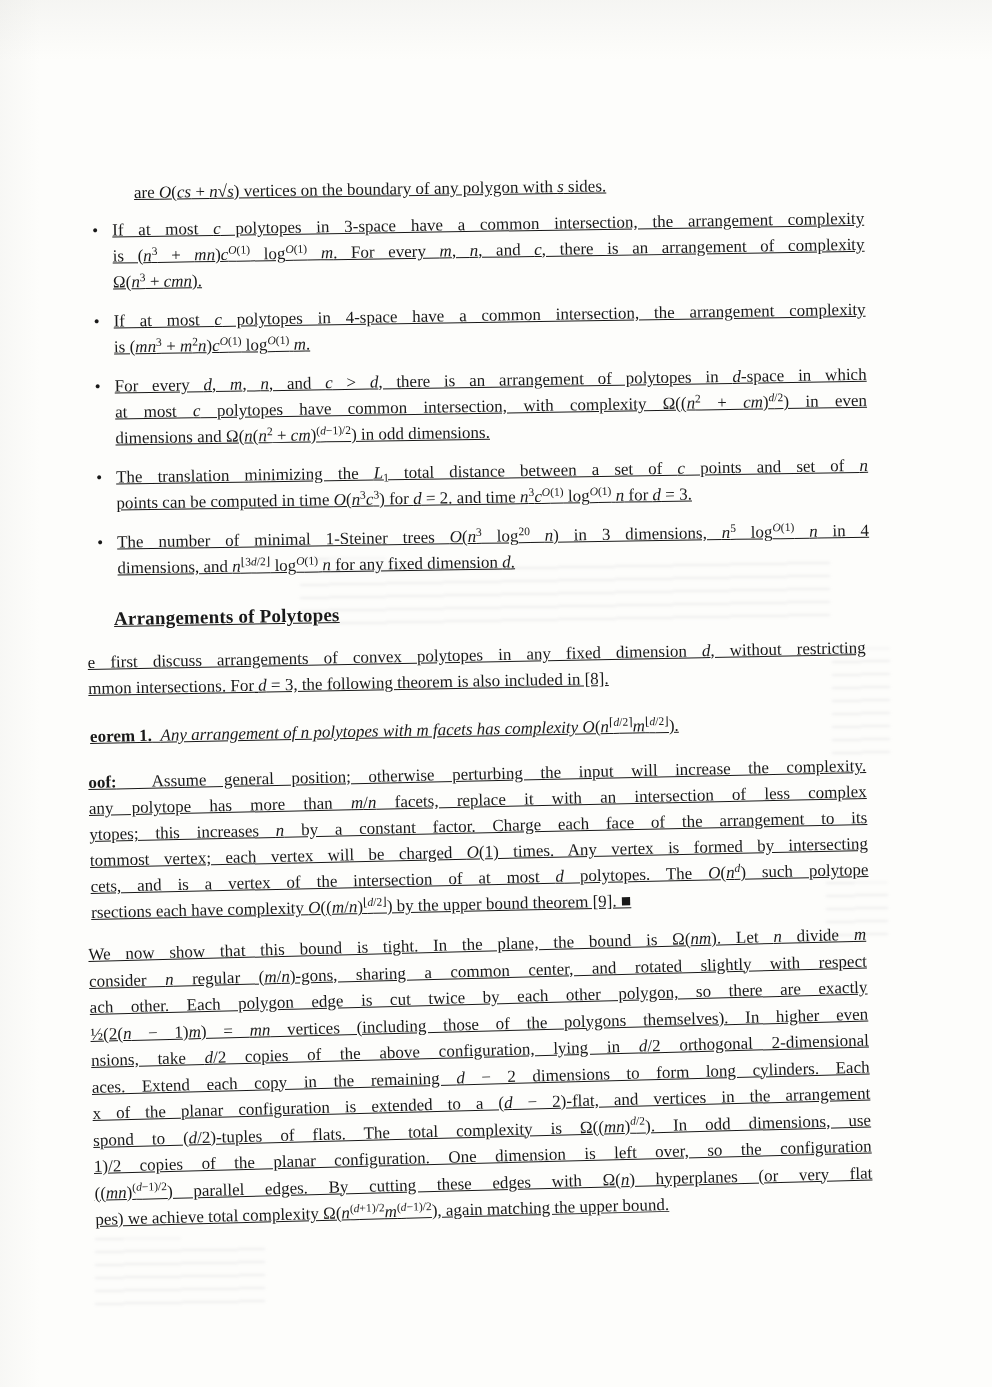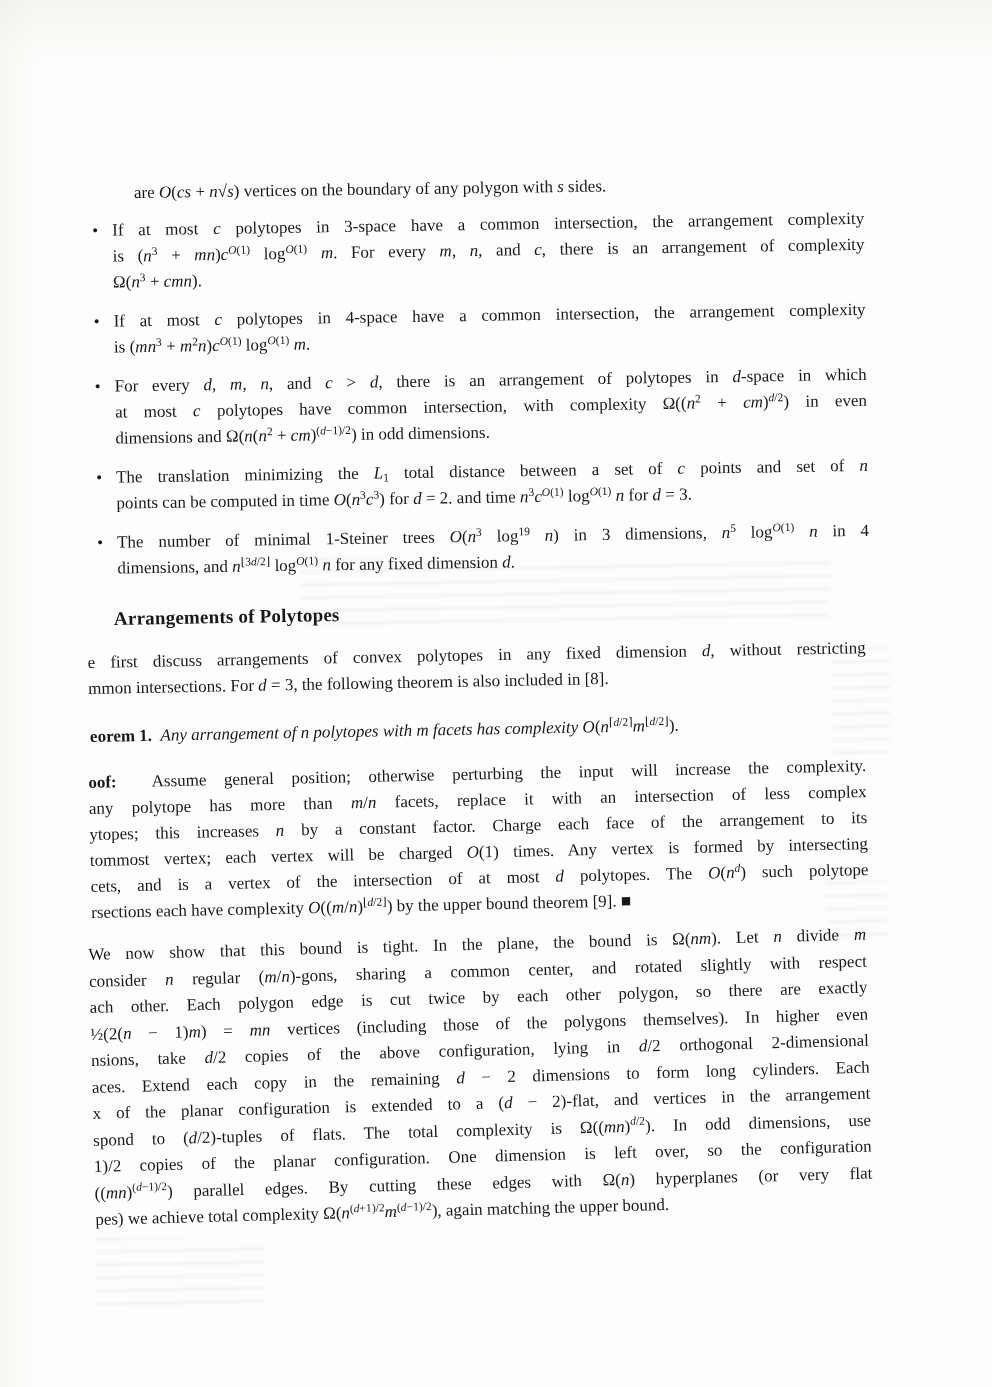--- a/index.html
+++ b/index.html
@@ -25,20 +25,21 @@
       transparent 2px, transparent 13px);
     filter: blur(1.6px);
     pointer-events: none;
   }
   .content {
     position: absolute;
     left: 88px; top: 180px;
     width: 788px;
     font-size: 17px;
     line-height: 26px;
+    text-decoration: underline;
   }
   .line { min-height: 26px; }
   .jfull { text-align: justify; text-align-last: justify; }
   sup { font-size: 68%; line-height: 0; vertical-align: baseline; position: relative; top: -0.55em; }
   sub { font-size: 68%; line-height: 0; vertical-align: baseline; position: relative; top: 0.3em; }
   .frag { margin: 0 0 12px 46px; }
   ul.bullets { margin: 4px 0 0 0; padding: 0; list-style: none; }
   ul.bullets li { position: relative; padding-left: 24px; margin-bottom: 13px; width: 752px; }
   ul.bullets .marker { position: absolute; left: 4px; top: 0; }
   h2.heading {
@@ -84,21 +85,21 @@
       <li>
         <span class="marker">•</span>
         <span class="btext"><div class="line jfull">For every <i>d</i>, <i>m</i>, <i>n</i>, and <i>c</i> &gt; <i>d</i>, there is an arrangement of polytopes in <i>d</i>-space in which</div><div class="line jfull">at most <i>c</i> polytopes have common intersection, with complexity Ω((<i>n</i><sup>2</sup> + <i>cm</i>)<sup><i>d</i>/2</sup>) in even</div><div class="line">dimensions and Ω(<i>n</i>(<i>n</i><sup>2</sup> + <i>cm</i>)<sup>(<i>d</i>−1)/2</sup>) in odd dimensions.</div></span>
       </li>
       <li>
         <span class="marker">•</span>
         <span class="btext"><div class="line jfull">The translation minimizing the <i>L</i><sub>1</sub> total distance between a set of <i>c</i> points and set of <i>n</i></div><div class="line">points can be computed in time <i>O</i>(<i>n</i><sup>3</sup><i>c</i><sup>3</sup>) for <i>d</i> = 2. and time <i>n</i><sup>3</sup><i>c</i><sup><i>O</i>(1)</sup> log<sup><i>O</i>(1)</sup> <i>n</i> for <i>d</i> = 3.</div></span>
       </li>
       <li>
         <span class="marker">•</span>
-        <span class="btext"><div class="line jfull">The number of minimal 1-Steiner trees <i>O</i>(<i>n</i><sup>3</sup> log<sup>19</sup> <i>n</i>) in 3 dimensions, <i>n</i><sup>5</sup> log<sup><i>O</i>(1)</sup> <i>n</i> in 4</div><div class="line">dimensions, and <i>n</i><sup>⌊3<i>d</i>/2⌋</sup> log<sup><i>O</i>(1)</sup> <i>n</i> for any fixed dimension <i>d</i>.</div></span>
+        <span class="btext"><div class="line jfull">The number of minimal 1-Steiner trees <i>O</i>(<i>n</i><sup>3</sup> log<sup>20</sup> <i>n</i>) in 3 dimensions, <i>n</i><sup>5</sup> log<sup><i>O</i>(1)</sup> <i>n</i> in 4</div><div class="line">dimensions, and <i>n</i><sup>⌊3<i>d</i>/2⌋</sup> log<sup><i>O</i>(1)</sup> <i>n</i> for any fixed dimension <i>d</i>.</div></span>
       </li>
     </ul>
 
     <h2 class="heading t3">Arrangements of Polytopes</h2>
 
     <div class="para t4">
         <div class="line jfull">e first discuss arrangements of convex polytopes in any fixed dimension <i>d</i>, without restricting</div>
         <div class="line">mmon intersections.  For <i>d</i> = 3, the following theorem is also included in [8].</div>
       </div>
 

